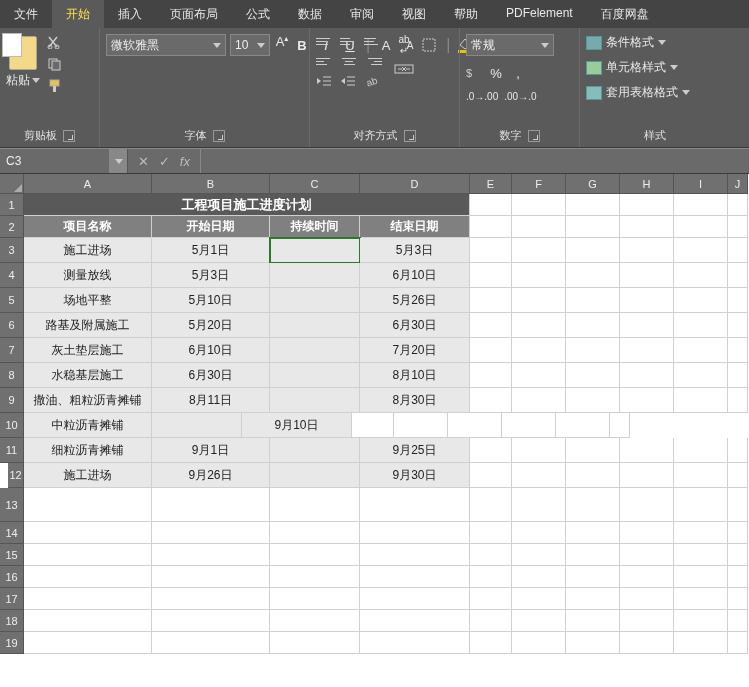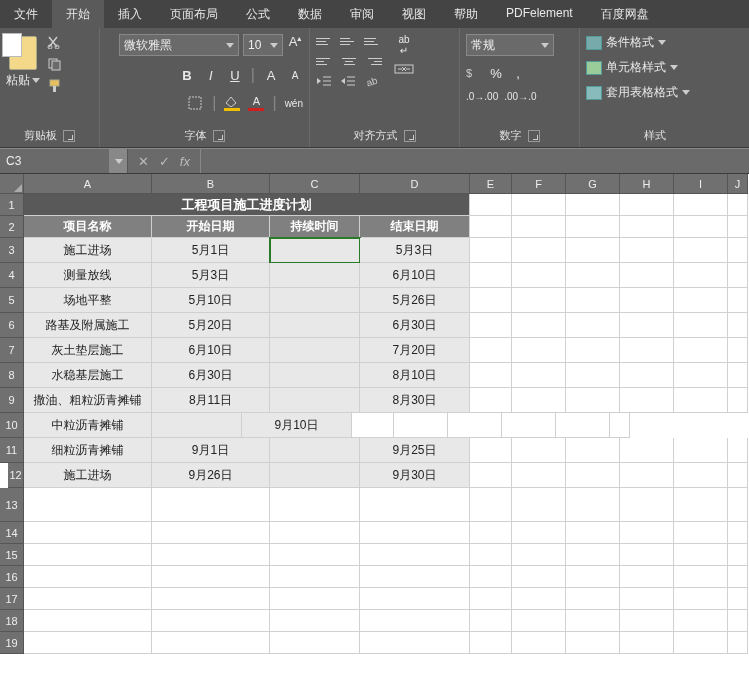--- a/index.html
+++ b/index.html
@@ -1,21 +1,21 @@
 <!DOCTYPE html>
 <html><head>
 <meta charset="utf-8">
 <style>
 * { box-sizing: border-box; margin: 0; padding: 0; font-family: "Microsoft YaHei", sans-serif; }
 body { background: #5a5a5a; width: 749px; height: 687px; overflow: hidden; }
 
 
 .tab-bar { background: #444; height: 28px; display: flex; align-items: stretch; }
 .tab { color: #e8e8e8; font-size: 12px; padding: 6px 14px; cursor: pointer; }
-.tab.active { background: #5a5a5a; color: #e5e5e5; }
+.tab.active { background: #5a5a5a; color: #fde047; }
 
 
 .ribbon { background: #5a5a5a; height: 120px; display: flex; border-bottom: 1px solid #3a3a3a; }
 .ribbon-group { border-right: 1px solid #6a6a6a; display: flex; flex-direction: column; padding: 2px 6px 0 6px; }
 .ribbon-group-body { flex: 1; display: flex; align-items: flex-start; gap: 4px; }
 .ribbon-group-label { text-align: center; color: #e0e0e0; font-size: 11px; padding: 2px 0 4px 0; display: flex; justify-content: center; align-items: center; gap: 2px; }
 .dialog-launcher { width: 12px; height: 12px; border: 1px solid #999; display: inline-block; margin-left: 4px; position: relative; }
 .dialog-launcher::after { content: ""; position: absolute; right: 1px; bottom: 1px; width: 4px; height: 4px; border-right: 1px solid #ccc; border-bottom: 1px solid #ccc; }
 
 
@@ -130,21 +130,21 @@
           </div>
       </div>
     </div>
     <div class="ribbon-group-label">
         <span>剪贴板</span>
         <span class="dialog-launcher"></span>
       </div>
   </div>
 
   <div class="ribbon-group" style="width:210px">
-    <div class="ribbon-group-body" style="flex-direction:column;align-items:flex-end">
+    <div class="ribbon-group-body" style="flex-direction:row;align-items:flex-start">
       <div class="font-row1">
         <div class="font-combo font-name">
             <span>微软雅黑</span>
             <span class="caret-down"></span>
           </div>
         <div class="font-combo font-size">
             <span>10</span>
             <span class="caret-down"></span>
           </div>
         <div class="fbtn">A<sup style="font-size:8px">▴</sup></div>

